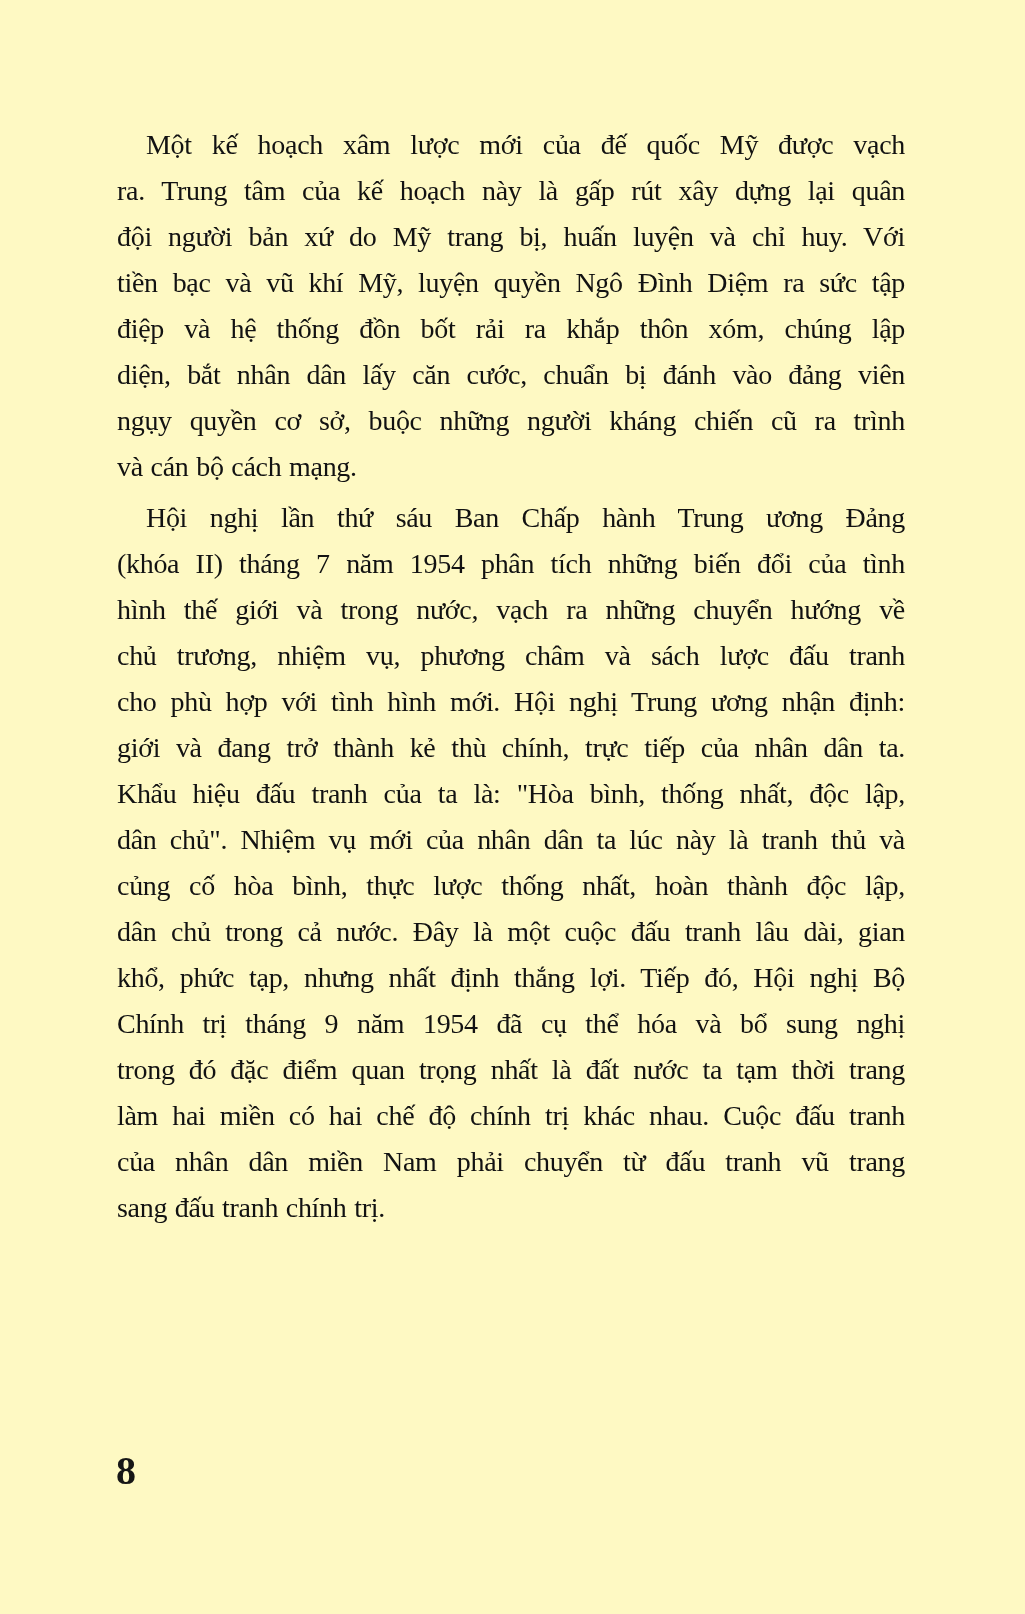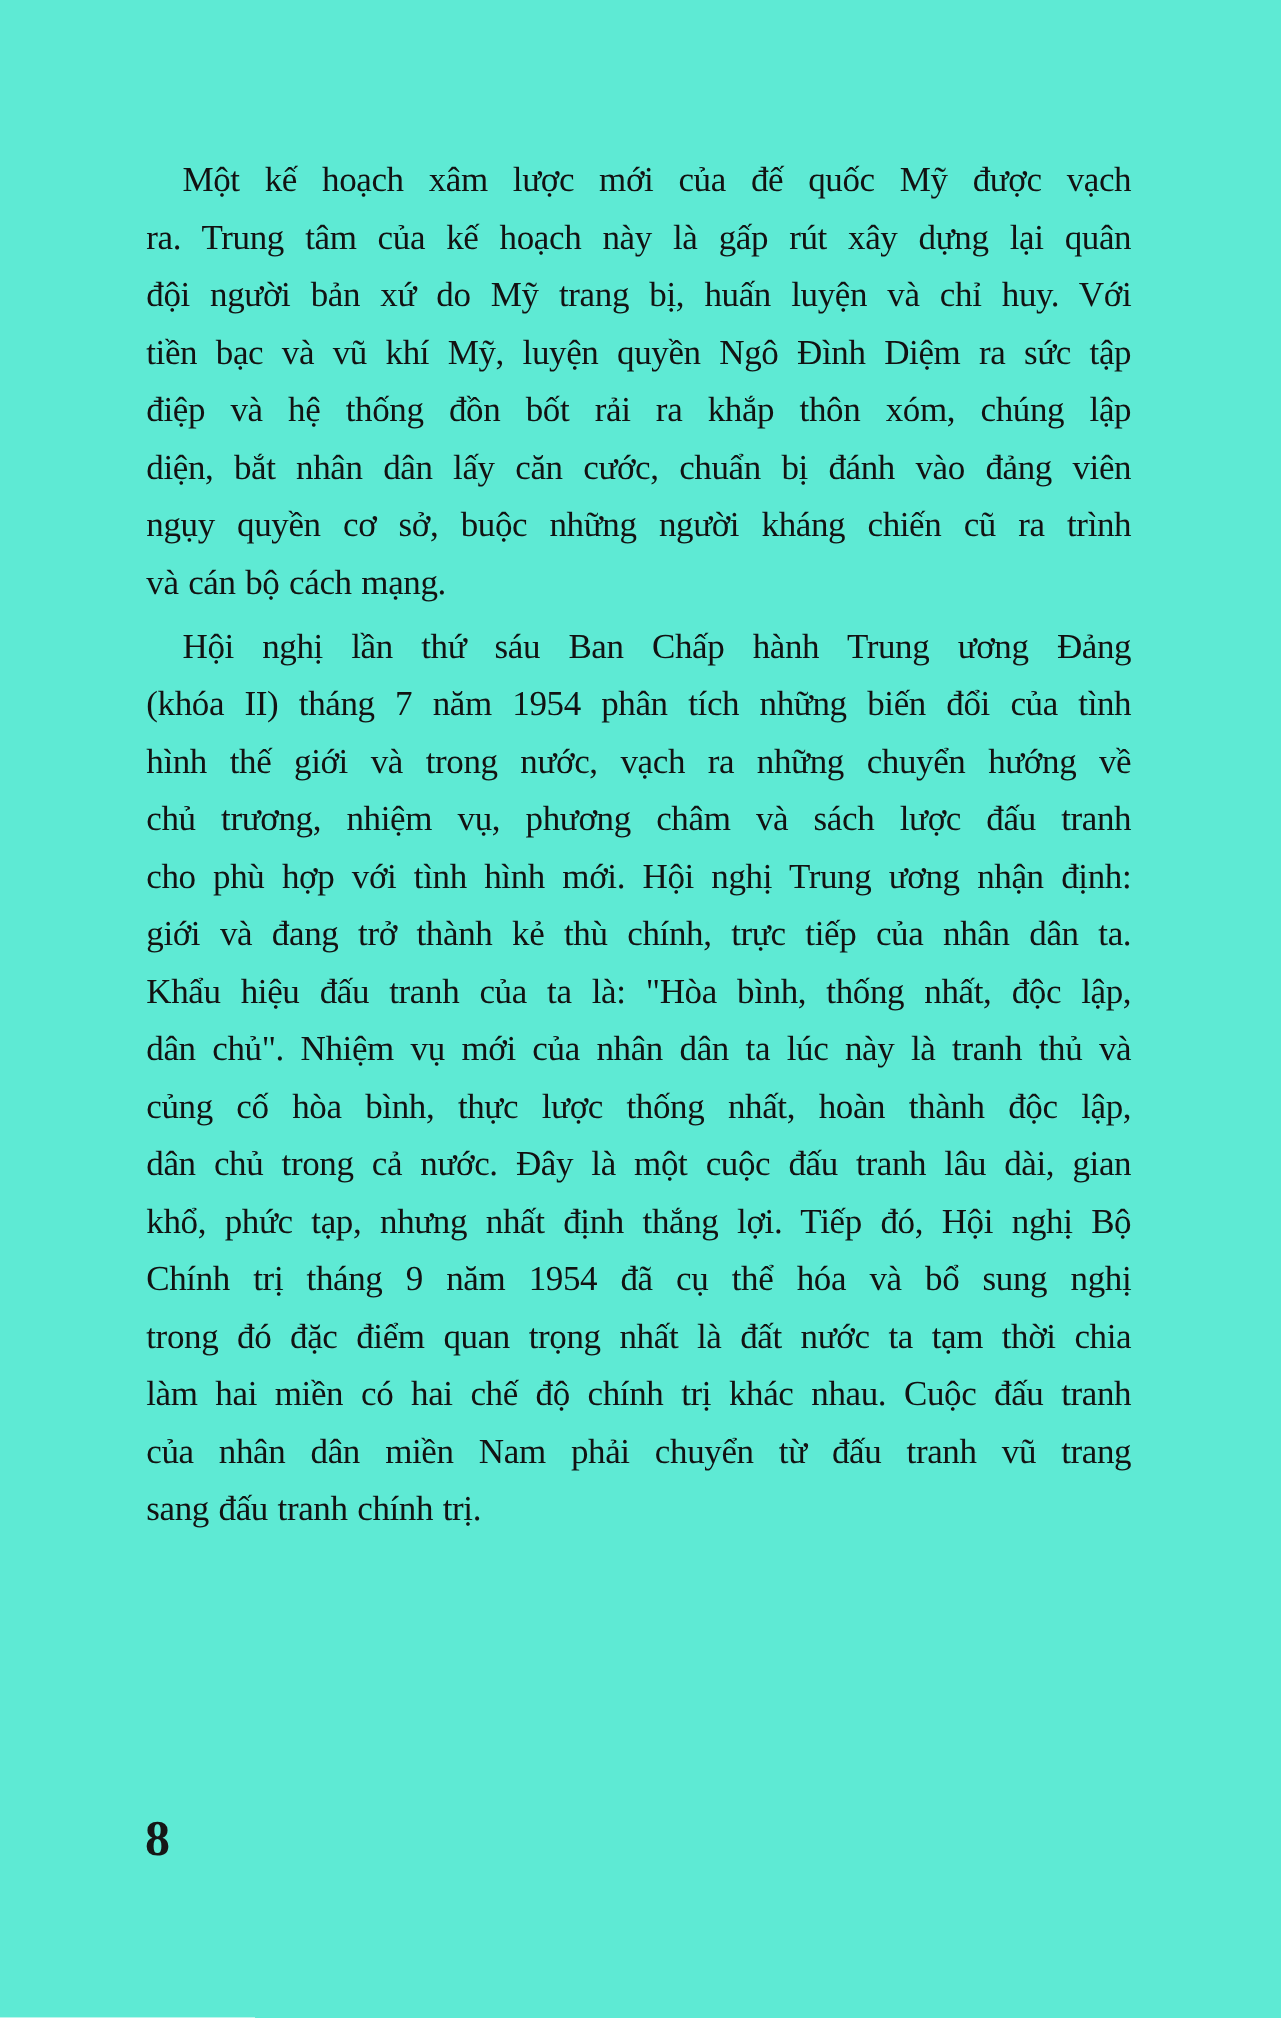--- a/index.html
+++ b/index.html
@@ -4,21 +4,21 @@
 <style>
   html, body {
     margin: 0;
     padding: 0;
     background: #ffffff;
   }
   .book-page {
     position: relative;
     width: 1025px;
     height: 1614px;
-    background: #5eead4;
+    background: #fef9c3;
     overflow: hidden;
     font-family: "Liberation Serif", "DejaVu Serif", serif;
     color: #121212;
   }
   .text-block {
     position: absolute;
     left: 117px;
     top: 122px;
     width: 788px;
     font-size: 28px;
@@ -75,20 +75,20 @@
         <div class="line">hình thế giới và trong nước, vạch ra những chuyển hướng về</div>
         <div class="line">chủ trương, nhiệm vụ, phương châm và sách lược đấu tranh</div>
         <div class="line">cho phù hợp với tình hình mới. Hội nghị Trung ương nhận định:</div>
         <div class="line">giới và đang trở thành kẻ thù chính, trực tiếp của nhân dân ta.</div>
         <div class="line">Khẩu hiệu đấu tranh của ta là: "Hòa bình, thống nhất, độc lập,</div>
         <div class="line">dân chủ". Nhiệm vụ mới của nhân dân ta lúc này là tranh thủ và</div>
         <div class="line">củng cố hòa bình, thực lược thống nhất, hoàn thành độc lập,</div>
         <div class="line">dân chủ trong cả nước. Đây là một cuộc đấu tranh lâu dài, gian</div>
         <div class="line">khổ, phức tạp, nhưng nhất định thắng lợi. Tiếp đó, Hội nghị Bộ</div>
         <div class="line">Chính trị tháng 9 năm 1954 đã cụ thể hóa và bổ sung nghị</div>
-        <div class="line">trong đó đặc điểm quan trọng nhất là đất nước ta tạm thời chia</div>
+        <div class="line">trong đó đặc điểm quan trọng nhất là đất nước ta tạm thời trang</div>
         <div class="line">làm hai miền có hai chế độ chính trị khác nhau. Cuộc đấu tranh</div>
         <div class="line">của nhân dân miền Nam phải chuyển từ đấu tranh vũ trang</div>
         <div class="line last">sang đấu tranh chính trị.</div>
       </div>
     </div>
   <div class="page-number">8</div>
 </div>
 
 </body></html>

